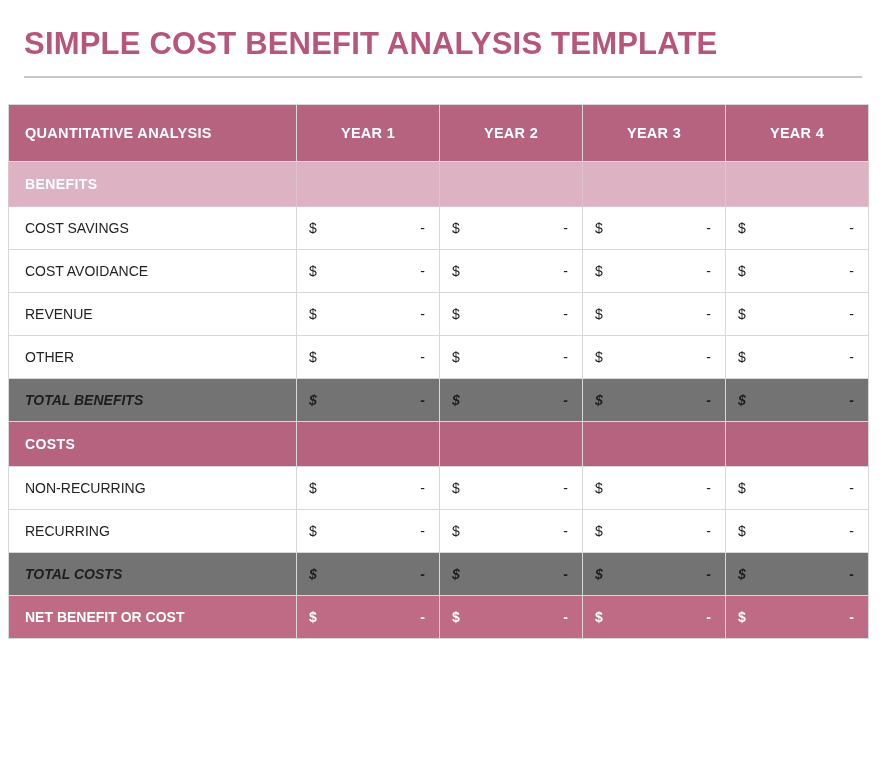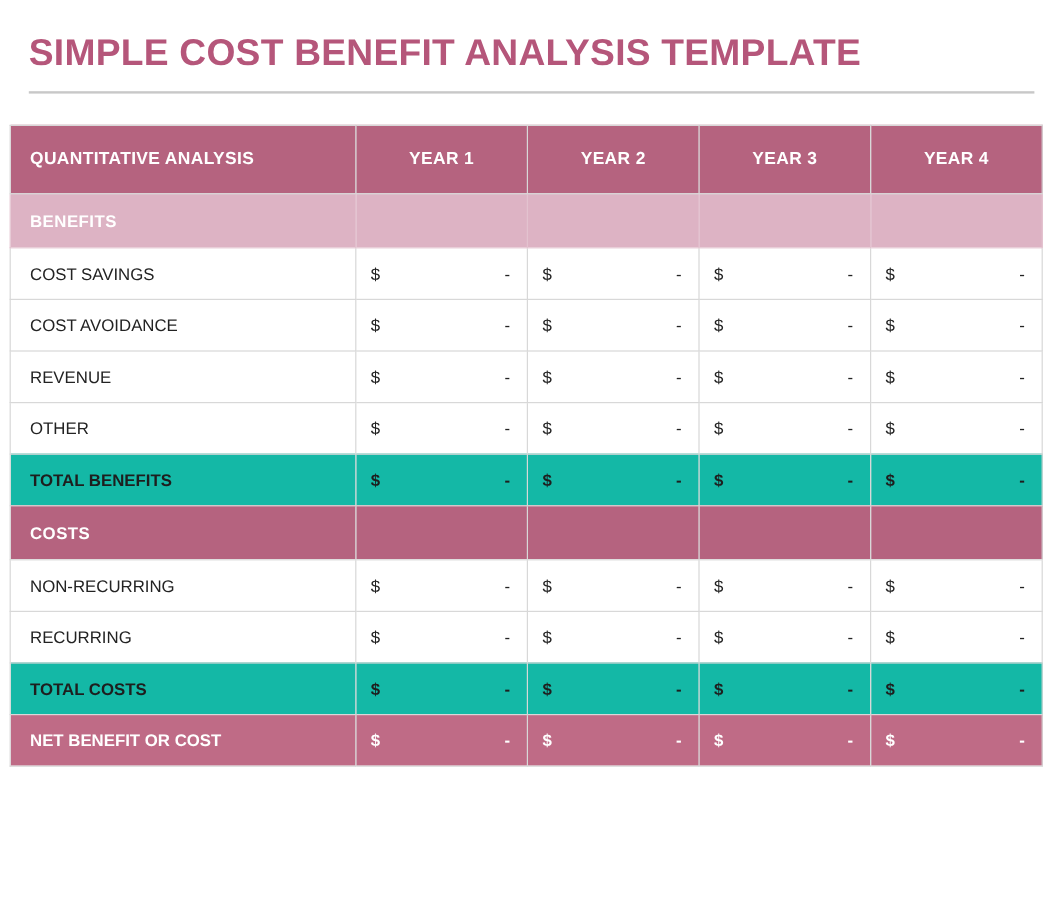--- a/index.html
+++ b/index.html
@@ -85,26 +85,27 @@
 
   .data-row td {
     background: #ffffff;
     height: 42px;
     font-size: 14px;
     color: #232323;
   }
   .data-row td.lbl { padding-left: 16px; }
 
   .total-row td {
-    background: #14b8a6;
+    background: #737373;
     height: 42px;
     font-size: 14px;
     font-weight: bold;
     color: #1e1e1e;
     border-color: #d7aebe;
+    font-style: italic;
   }
   .total-row td.lbl { padding-left: 16px; }
 
   .net-row td {
     background: #bf6b86;
     height: 42px;
     font-size: 14px;
     font-weight: bold;
     color: #ffffff;
     border-color: #bf6b86;

